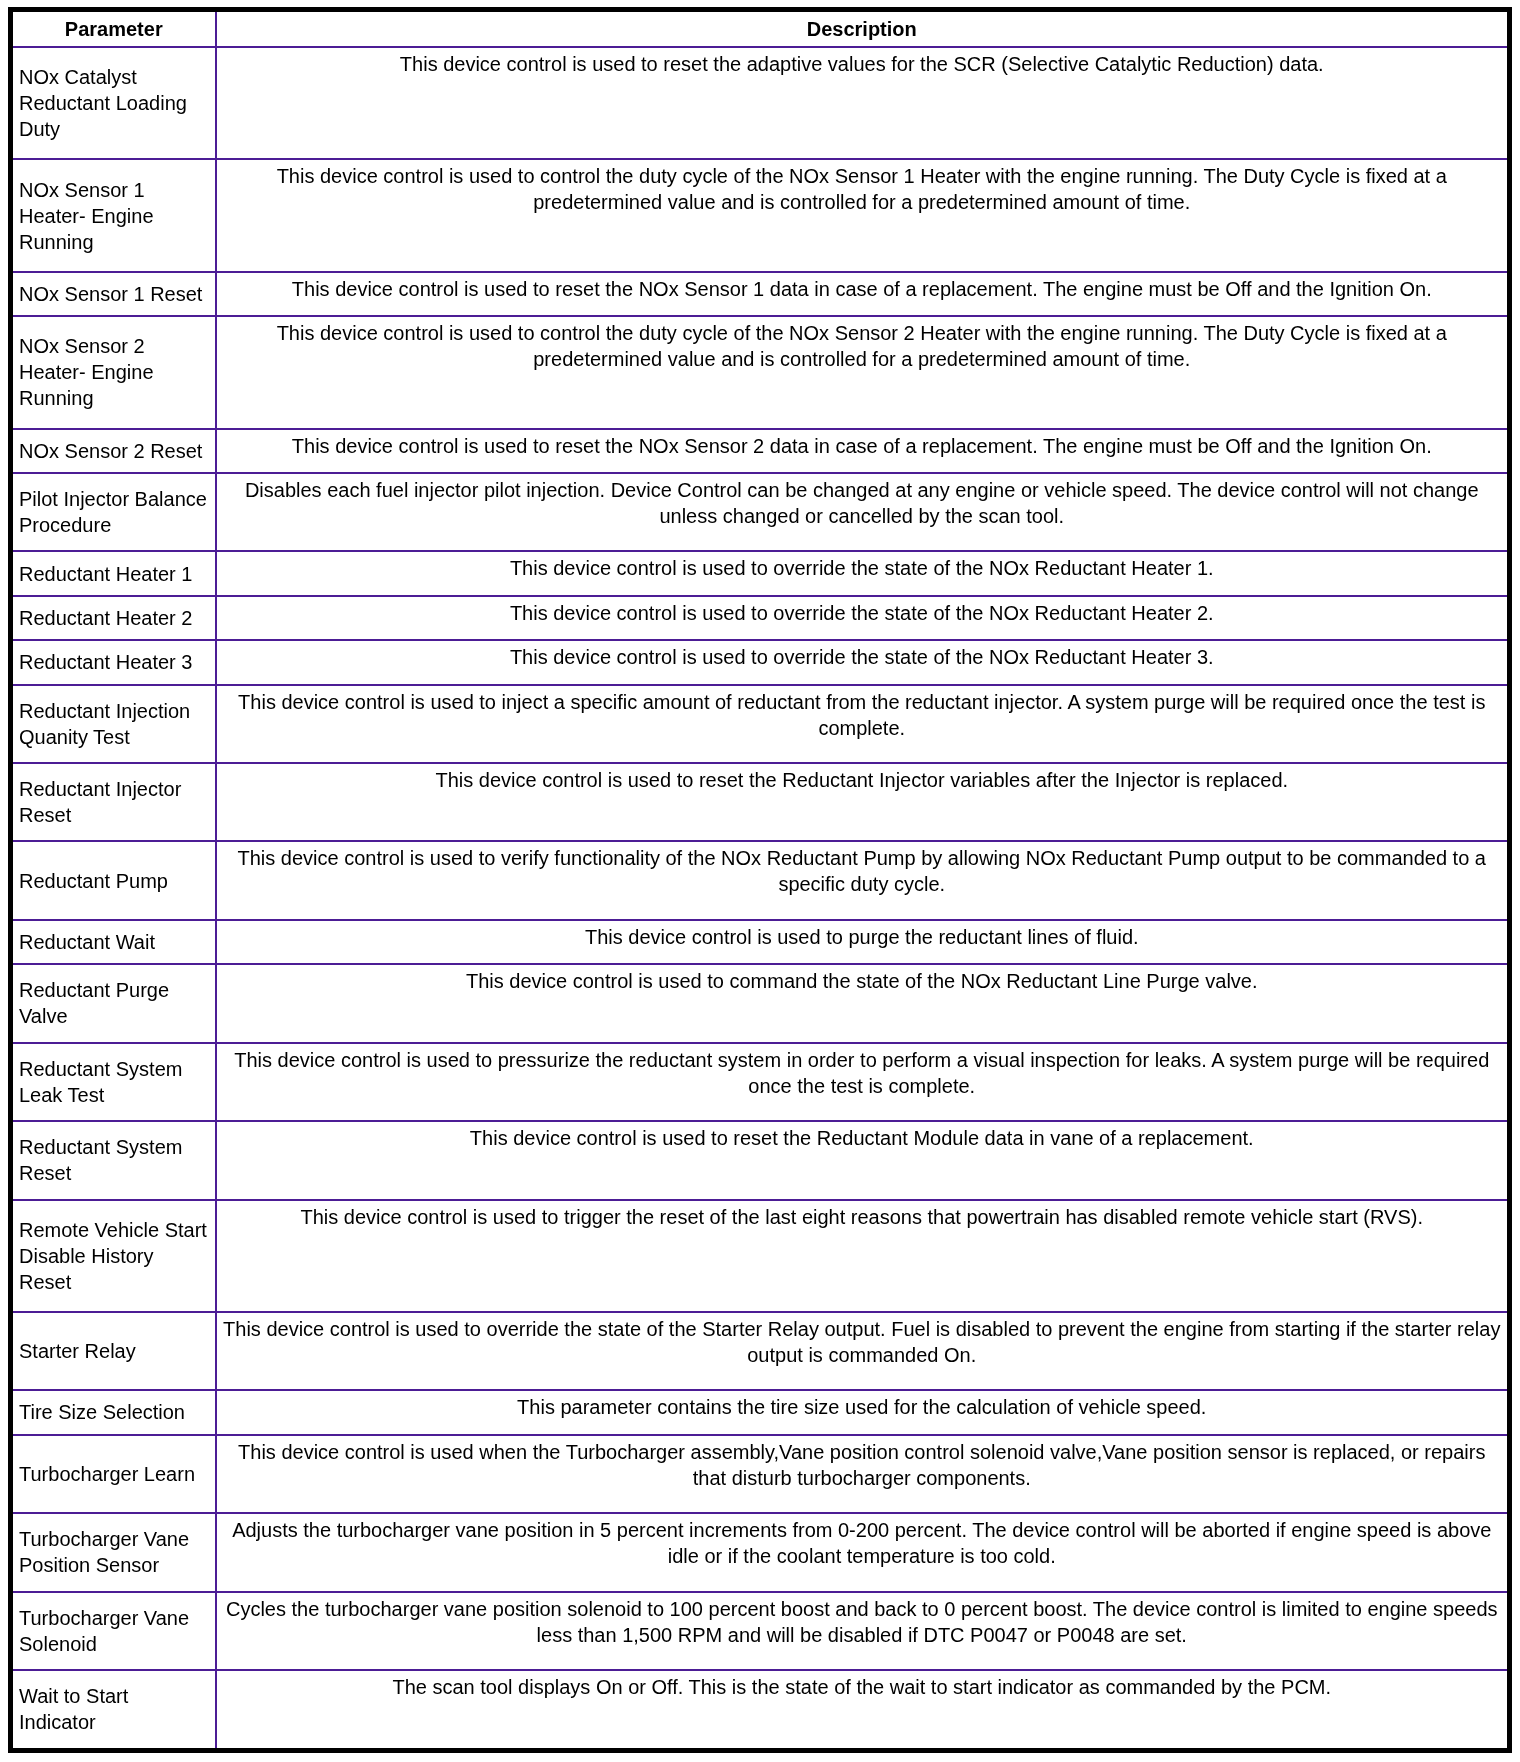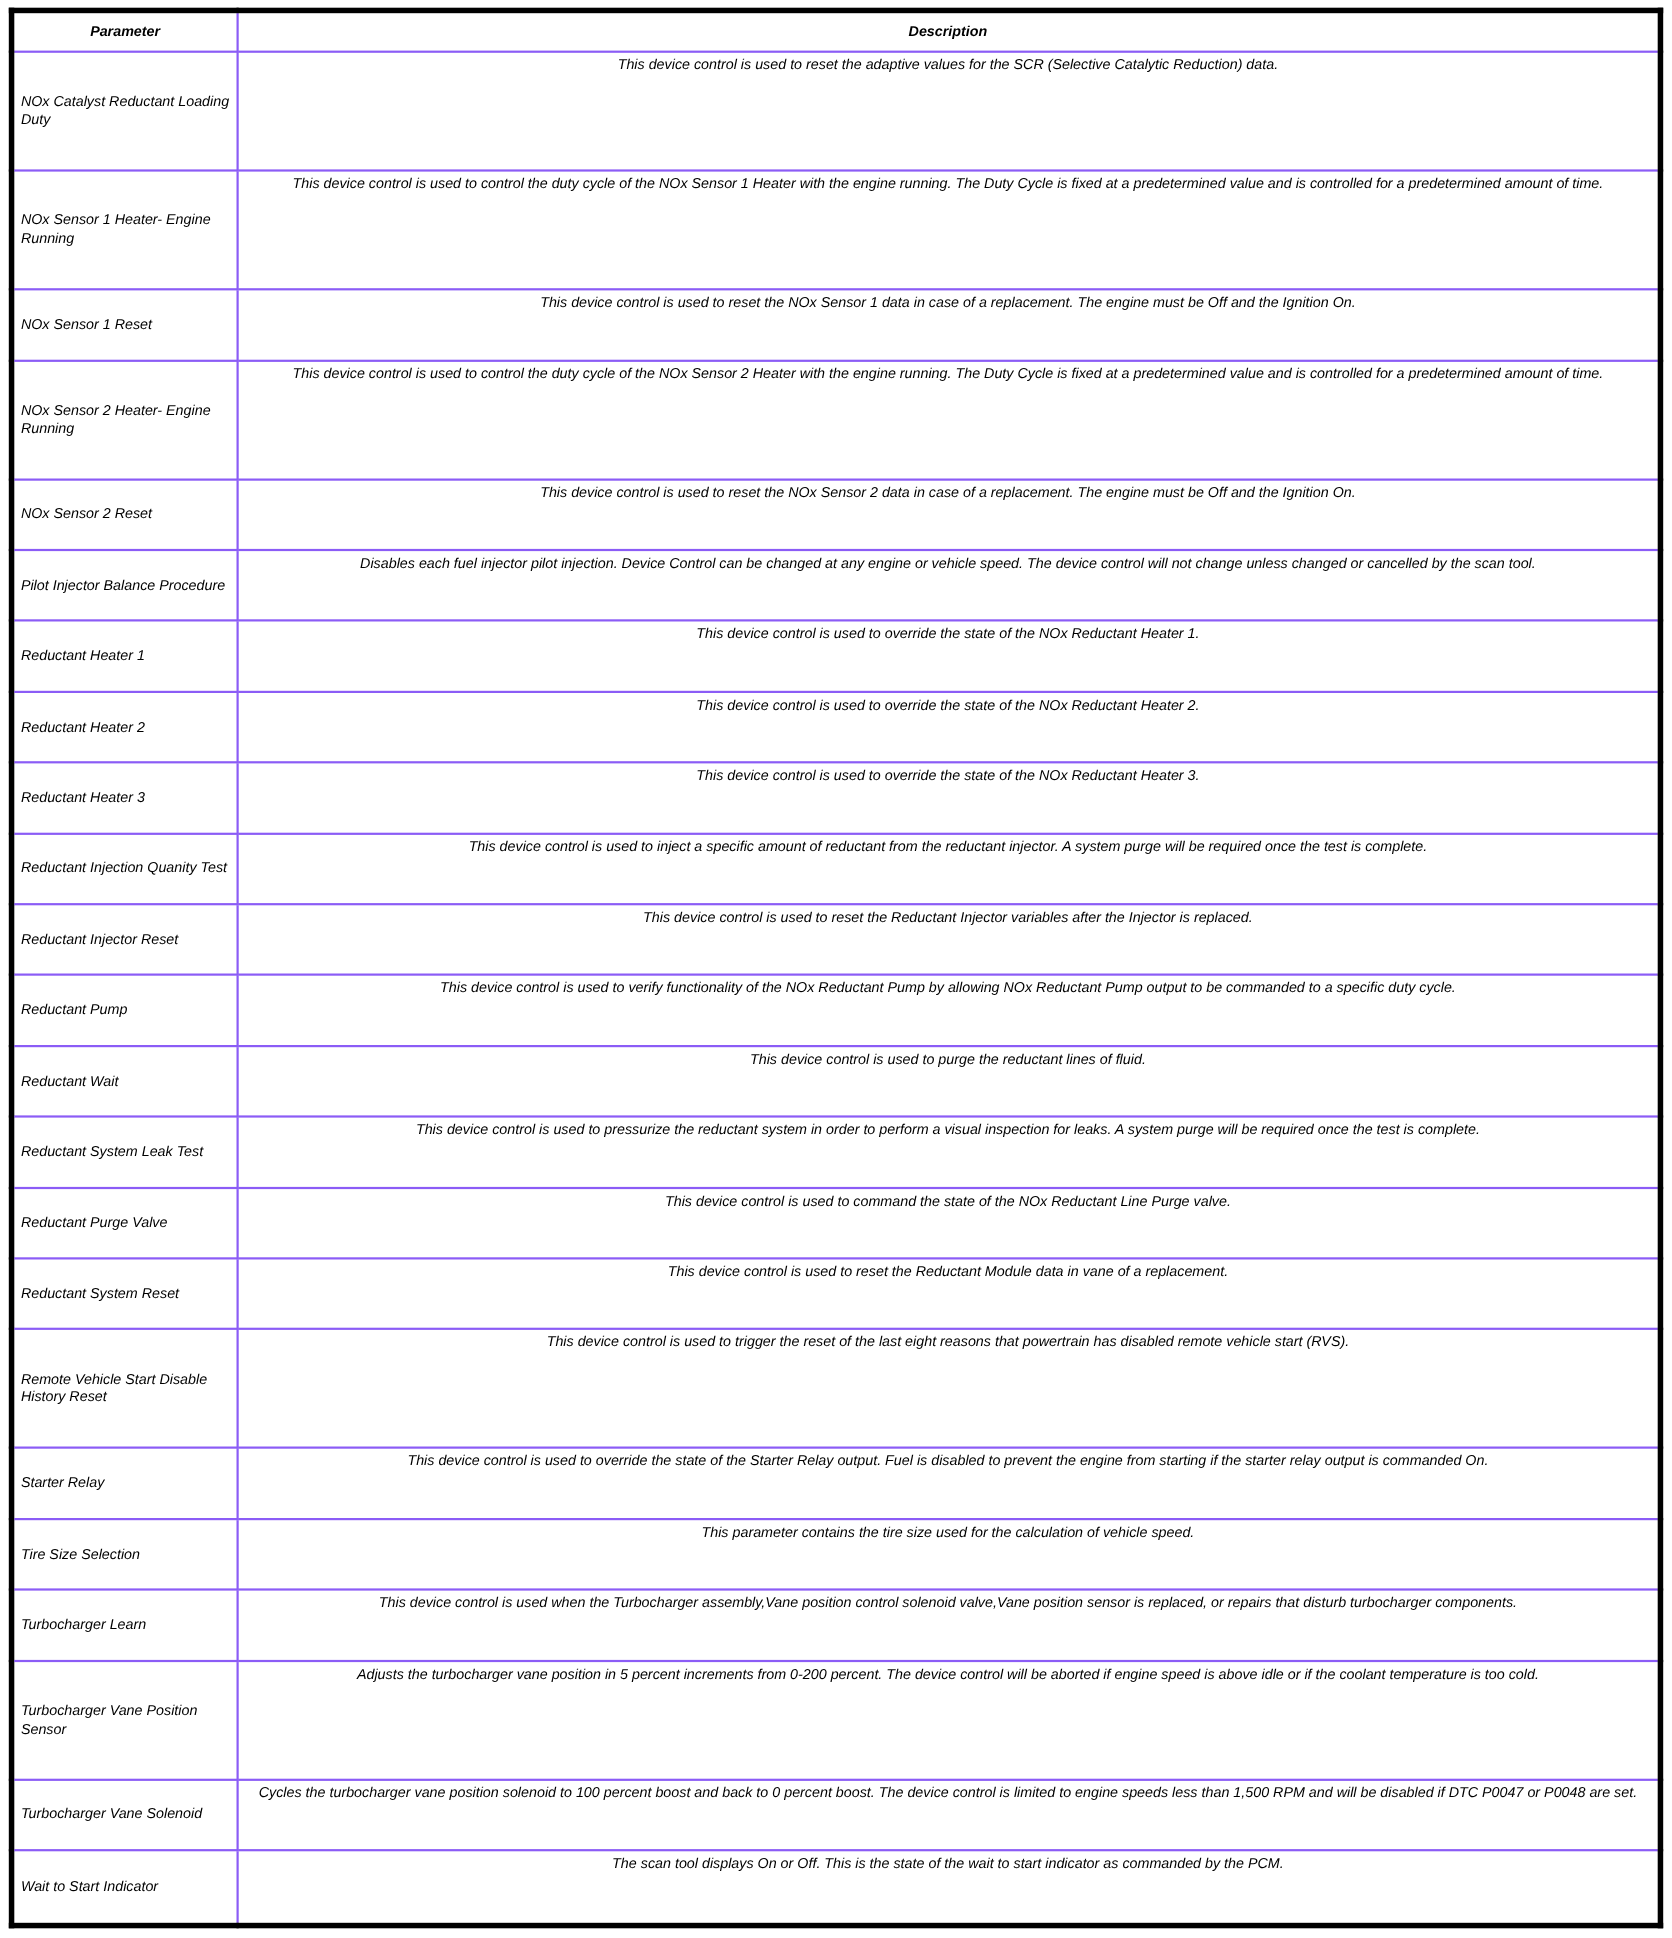--- a/index.html
+++ b/index.html
@@ -18,26 +18,25 @@
   }
   table.params {
     border-collapse: collapse;
     width: 100%;
     height: 1746px;
     table-layout: fixed;
     border: 5px solid #000000;
   }
   table.params th,
   table.params td {
-    border: 2px solid #8b5cf6;
-    font-size: 13px;
+    border: 2px solid #4c1d95;
+    font-size: 20px;
     line-height: 1.3;
     padding: 3px 6px;
     overflow: hidden;
-    font-style: italic;
   }
   table.params th {
     font-weight: bold;
     text-align: center;
     vertical-align: middle;
     height: 30px;
     padding: 2px 4px;
   }
   td.param-cell {
     vertical-align: middle;
@@ -111,26 +110,26 @@
       </tr>
       <tr>
         <td class="param-cell">Reductant Pump</td>
         <td class="desc-cell">This device control is used to verify functionality of the NOx Reductant Pump by allowing NOx Reductant Pump output to be commanded to a specific duty cycle.</td>
       </tr>
       <tr>
         <td class="param-cell">Reductant Wait</td>
         <td class="desc-cell">This device control is used to purge the reductant lines of fluid.</td>
       </tr>
       <tr>
+        <td class="param-cell">Reductant Purge Valve</td>
+        <td class="desc-cell">This device control is used to command the state of the NOx Reductant Line Purge valve.</td>
+      </tr>
+      <tr>
         <td class="param-cell">Reductant System Leak Test</td>
         <td class="desc-cell">This device control is used to pressurize the reductant system in order to perform a visual inspection for leaks. A system purge will be required once the test is complete.</td>
-      </tr>
-      <tr>
-        <td class="param-cell">Reductant Purge Valve</td>
-        <td class="desc-cell">This device control is used to command the state of the NOx Reductant Line Purge valve.</td>
       </tr>
       <tr>
         <td class="param-cell">Reductant System Reset</td>
         <td class="desc-cell">This device control is used to reset the Reductant Module data in vane of a replacement.</td>
       </tr>
       <tr>
         <td class="param-cell">Remote Vehicle Start Disable History Reset</td>
         <td class="desc-cell">This device control is used to trigger the reset of the last eight reasons that powertrain has disabled remote vehicle start (RVS).</td>
       </tr>
       <tr>

